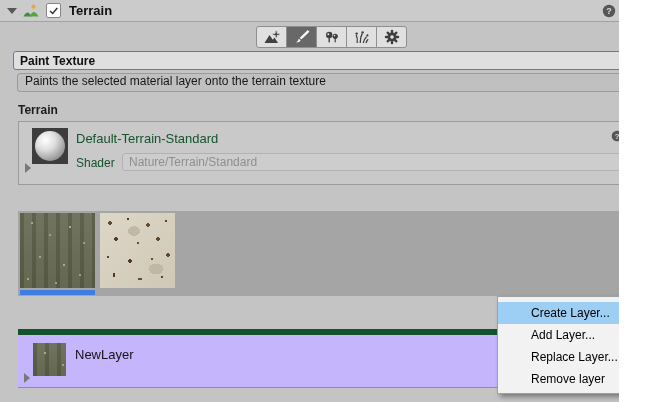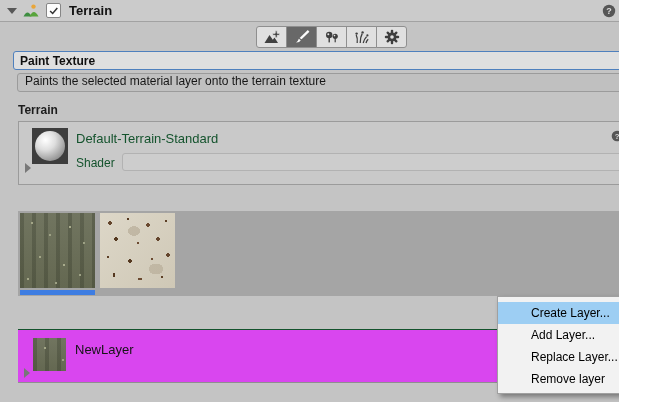--- a/index.html
+++ b/index.html
@@ -55,22 +55,22 @@
   .mat-fold{left:6px;top:41px;}
 
   
   .layer-grid{left:18px;top:211px;width:638px;height:85px;background:#a5a5a5;}
   .thumb{width:75px;height:75px;}
   #thumb-grass{left:2px;top:2px;}
   #thumb-cliff{left:82px;top:2px;}
   .selbar{left:2px;top:79px;width:75px;height:5px;background:#3e7de2;}
 
   
-  .newlayer-box{left:18px;top:329px;width:638px;height:52px;background:#d946ef;
-                border-top:1px solid #14532d;border-bottom:1px solid #8f8f8f;}
+  .newlayer-box{left:18px;top:329px;width:638px;height:52px;background:#c4b5fd;
+                border-top:6px solid #14532d;border-bottom:1px solid #8f8f8f;}
   .nl-thumb{left:15px;top:8px;width:33px;height:33px;}
   .nl-name{left:57px;top:12px;font-size:13px;color:#141414;}
   .nl-fold{left:6px;top:38px;}
 
   
   .context-menu{left:497px;top:296px;width:170px;height:91px;background:#f2f2f2;
                 border:1px solid #a0a0a0;box-shadow:3px 3px 5px rgba(0,0,0,0.38);padding-top:5px;}
   .menu-item{height:22px;line-height:22px;padding-left:33px;font-size:12px;color:#000;cursor:default;}
   .menu-item.highlighted{background:#9dcef3;}
 
@@ -212,20 +212,21 @@
 
   <div class="abs heading" id="settings-heading">Terrain</div>
 
   <div class="abs material-box">
     <div class="abs mat-preview">
       <div class="mat-sphere"></div>
     </div>
     <div class="abs mat-name">Default-Terrain-Standard</div>
     <div class="abs shader-label">Shader</div>
     <div class="abs shader-popup">
+      <span>Nature/Terrain/Standard</span>
       <span class="dd-arrow disabled"></span>
     </div>
     <div class="mat-icons">
       <svg width="12" height="12" viewBox="0 0 14 14">
         <circle cx="7" cy="7" r="6.2" fill="#565656"></circle>
         <text x="7" y="10.2" font-size="9" font-weight="bold" fill="#dcdcdc" text-anchor="middle">?</text>
       </svg>
       <svg width="13" height="13" viewBox="0 0 16 16">
         <g fill="#4a4a4a">
           <rect x="6.8" y="0.8" width="2.4" height="14.4" rx="1"></rect>

